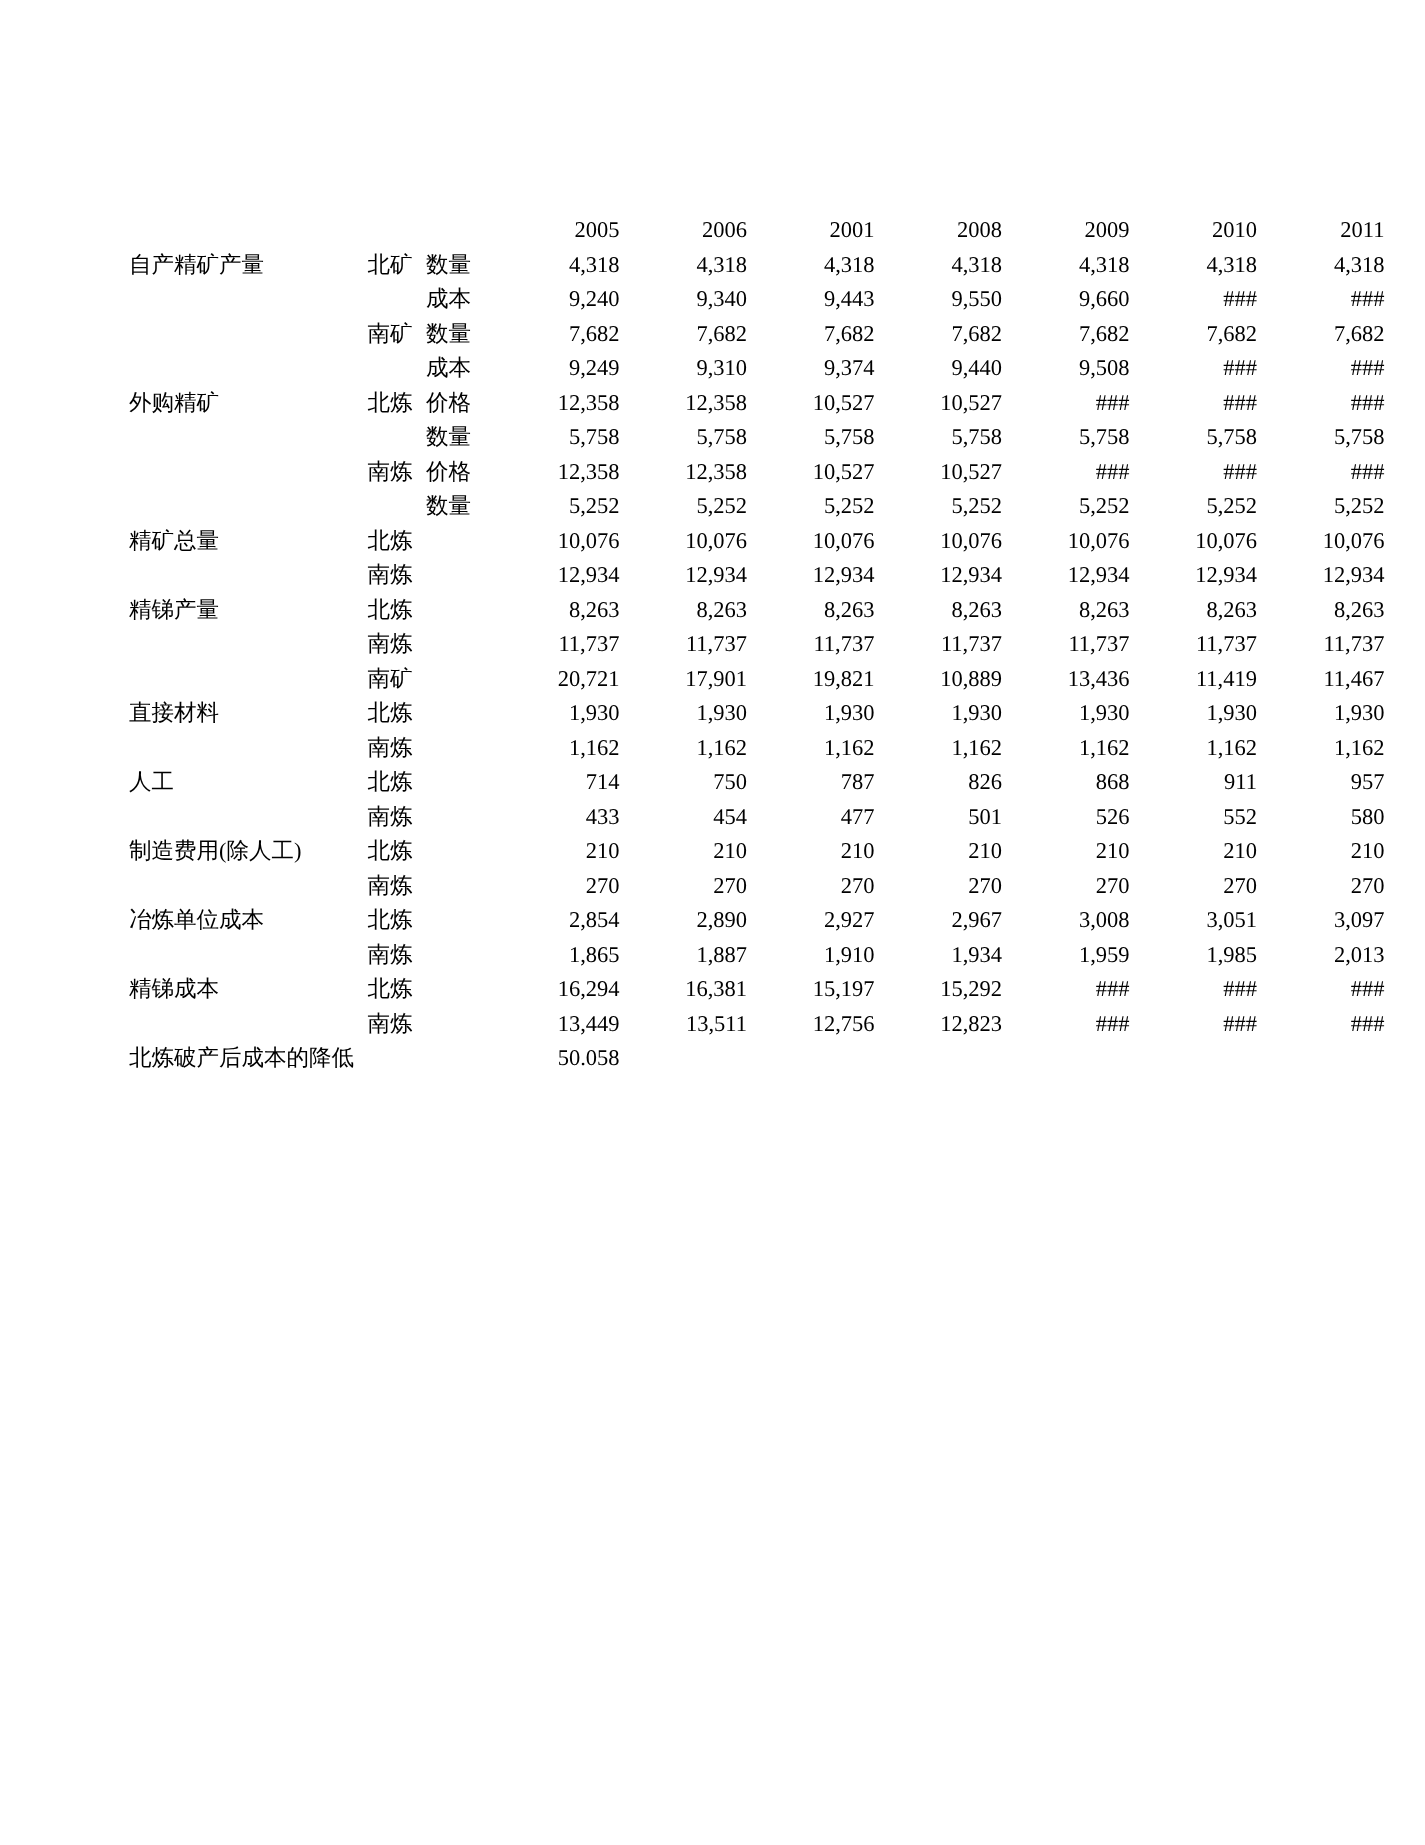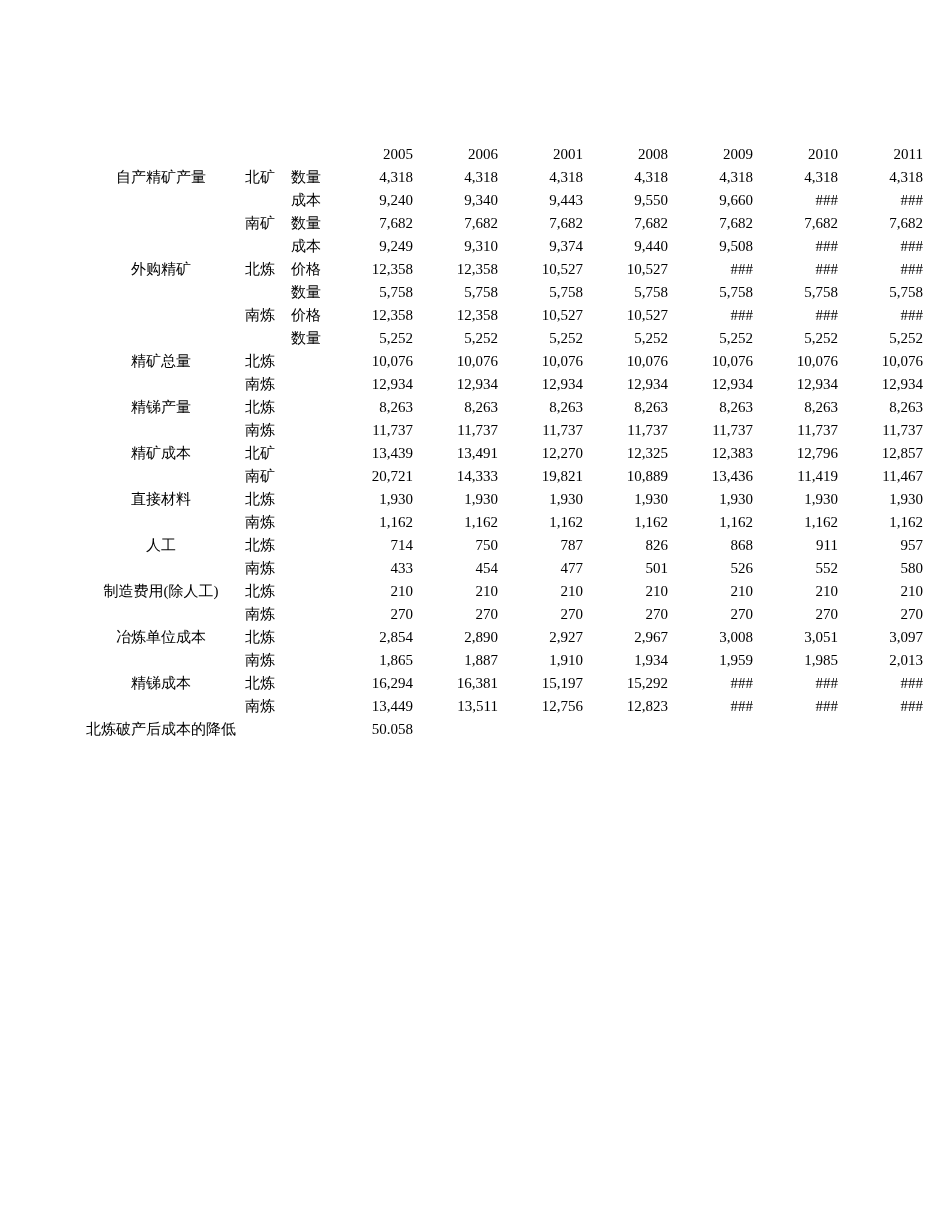--- a/index.html
+++ b/index.html
@@ -32,23 +32,23 @@
     line-height: 1.0;
   }
   table.grid td {
     padding: 0 0 0 0;
     height: 23px;
     vertical-align: middle;
     white-space: nowrap;
     font-size: 15px;
   }
   
-  td.c-label   { width: 148px; text-align: center;  padding-left: 2px; }
+  td.c-label   { width: 148px; text-align: left;  padding-left: 2px; }
   td.c-site    { width: 48px;  text-align: center;  padding-left: 2px; }
-  td.c-kind    { width: 44px;  text-align: center;  padding-left: 2px; }
+  td.c-kind    { width: 44px;  text-align: left;  padding-left: 2px; }
   td.c-val     { width: 85px;  text-align: right; padding-right: 8px; }
 
   .hdr td { text-align: right; padding-right: 8px; }
 
   .num { font-family: "Liberation Serif", "DejaVu Serif", serif; }
 </style>
 </head>
 <body>
 
 <div id="sheet">
@@ -206,37 +206,25 @@
           <td class="c-kind"></td>
           <td class="c-val num">11,737</td>
           <td class="c-val num">11,737</td>
           <td class="c-val num">11,737</td>
           <td class="c-val num">11,737</td>
           <td class="c-val num">11,737</td>
           <td class="c-val num">11,737</td>
           <td class="c-val num">11,737</td>
         </tr>
         <tr>
-          <td class="c-label">精矿成本</td>
-          <td class="c-site">北矿</td>
-          <td class="c-kind"></td>
-          <td class="c-val num">13,439</td>
-          <td class="c-val num">13,491</td>
-          <td class="c-val num">12,270</td>
-          <td class="c-val num">12,325</td>
-          <td class="c-val num">12,383</td>
-          <td class="c-val num">12,796</td>
-          <td class="c-val num">12,857</td>
-        </tr>
-        <tr>
           <td class="c-label"></td>
           <td class="c-site">南矿</td>
           <td class="c-kind"></td>
           <td class="c-val num">20,721</td>
-          <td class="c-val num">14,333</td>
+          <td class="c-val num">17,901</td>
           <td class="c-val num">19,821</td>
           <td class="c-val num">10,889</td>
           <td class="c-val num">13,436</td>
           <td class="c-val num">11,419</td>
           <td class="c-val num">11,467</td>
         </tr>
         <tr>
           <td class="c-label">直接材料</td>
           <td class="c-site">北炼</td>
           <td class="c-kind"></td>

